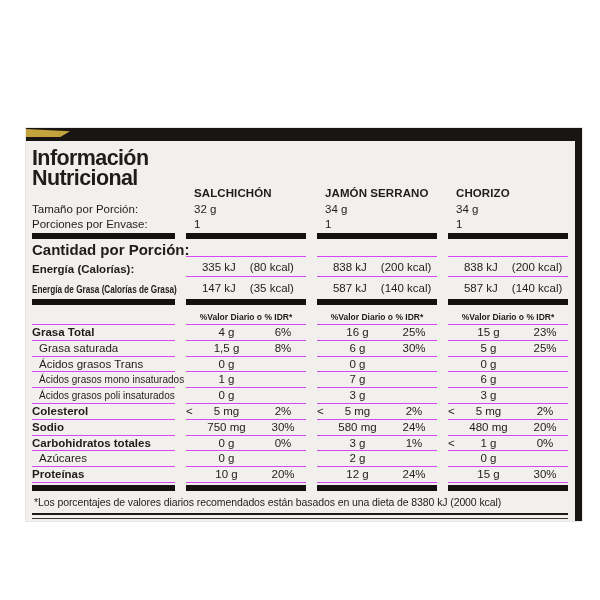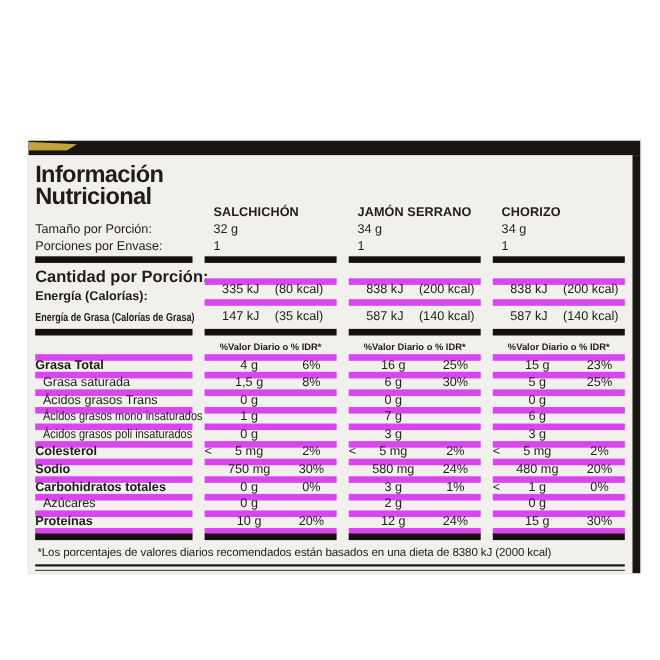--- a/index.html
+++ b/index.html
@@ -6,21 +6,21 @@
     font-family:"Liberation Sans",sans-serif;color:#1f1c19;}
   .label{position:absolute;left:26px;top:100px;width:556px;background:#f2f0ed;
     box-shadow:0 0 0 1px #e9e7e4;margin-top:28px;}
   .band{position:relative;height:13px;background:#181512;}
   .wedge{position:absolute;left:0;top:1px;width:44px;height:8px;background:#c2a33c;
     clip-path:polygon(0 0,100% 28%,78% 100%,0 100%);}
   .redge{position:absolute;top:13px;right:0;bottom:0;width:7px;background:#181512;}
   .content{padding:4px 14px 2px 6px;}
   .grid{display:grid;grid-template-columns:143px 1fr 1fr 1fr;column-gap:11px;}
   .cell{min-height:13px;}
-  .u{border-bottom:6px solid #d946ef;}
+  .u{border-bottom:1px solid #d946ef;}
   
   .hdr{min-height:57px;}
   .title{font-weight:bold;font-size:21.5px;line-height:.93;letter-spacing:-.6px;padding-top:3px;}
   .pcell{display:flex;align-items:flex-end;padding-bottom:3px;}
   .pname{font-weight:bold;font-size:11.5px;letter-spacing:.1px;padding-left:8px;white-space:nowrap;}
   .svrow{height:14.5px;font-size:11.5px;line-height:14px;}
   .slab{white-space:nowrap;}
   .sval{padding-left:8px;}
   
   .bar>div{height:6px;background:#14110e;margin:2px 0 1px;}

